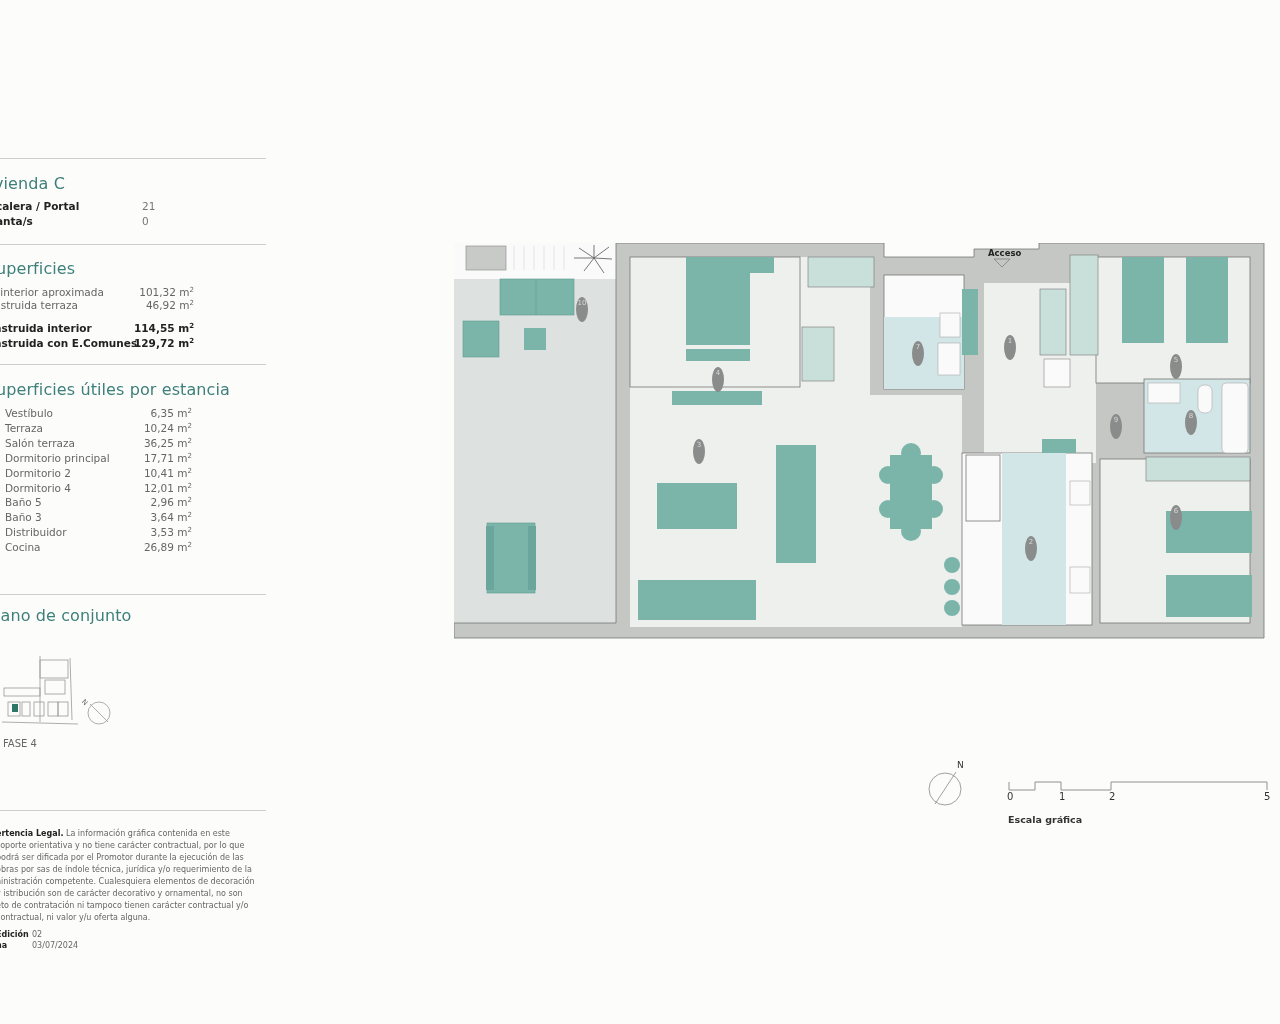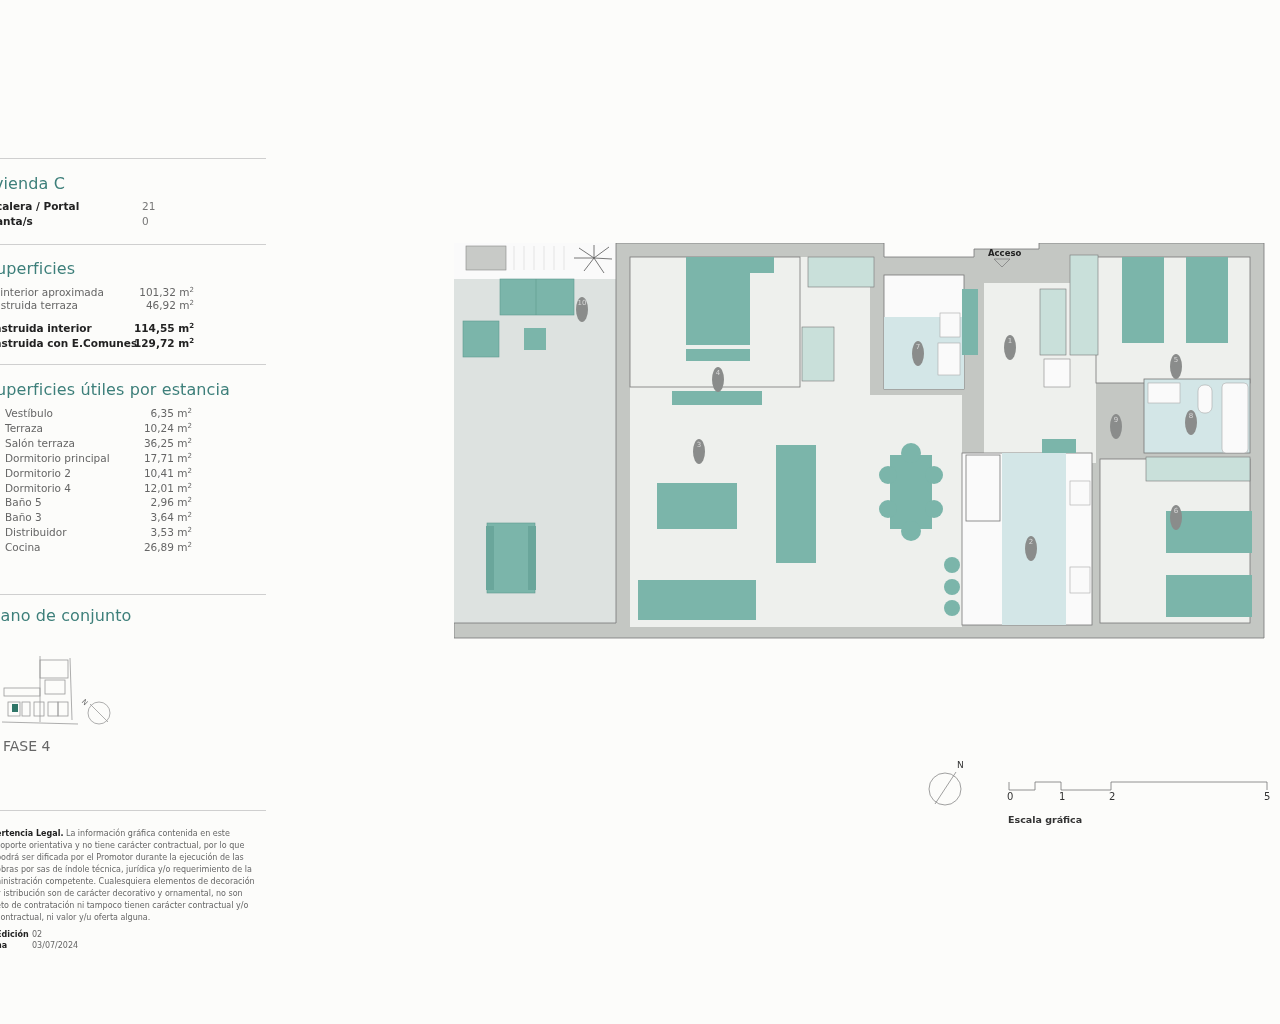--- a/index.html
+++ b/index.html
@@ -114,21 +114,21 @@
       <rect x="22" y="50" width="8" height="14"></rect>
       <rect x="34" y="50" width="10" height="14"></rect>
       <rect x="48" y="50" width="10" height="14"></rect>
       <rect x="58" y="50" width="10" height="14"></rect>
     </g>
     <rect x="12" y="52" width="6" height="8" fill="#2f7668"></rect>
     <circle cx="99" cy="61" r="11" fill="none" stroke="#999" stroke-width="0.8"></circle>
     <line x1="90" y1="52" x2="108" y2="70" stroke="#999" stroke-width="0.8"></line>
     <text x="82" y="52" font-size="7" fill="#666" transform="rotate(45 84 50)">N</text>
   </svg>
-  <div style="position:absolute;left:3px;top:738px;font-size:14px;color:#666">FASE 4</div>
+  <div style="position:absolute;left:3px;top:738px;font-size:10px;color:#666">FASE 4</div>
   <div class="rule" style="top:810px"></div>
 
   <div class="legal">
     <b>ertencia Legal.</b>
     <span id="legal-lines"> La información gráfica contenida en este soporte orientativa y no tiene carácter contractual, por lo que podrá ser dificada por el Promotor durante la ejecución de las obras por sas de índole técnica, jurídica y/o requerimiento de la ninistración competente. Cualesquiera elementos de decoración y istribución son de carácter decorativo y ornamental, no son eto de contratación ni tampoco tienen carácter contractual y/o contractual, ni valor y/u oferta alguna.</span>
   </div>
   <div class="meta" style="top:930px"><b>Edición</b><span>02</span></div>
   <div class="meta" style="top:941px"><b>ha</b><span>03/07/2024</span></div>
 </div>
 

